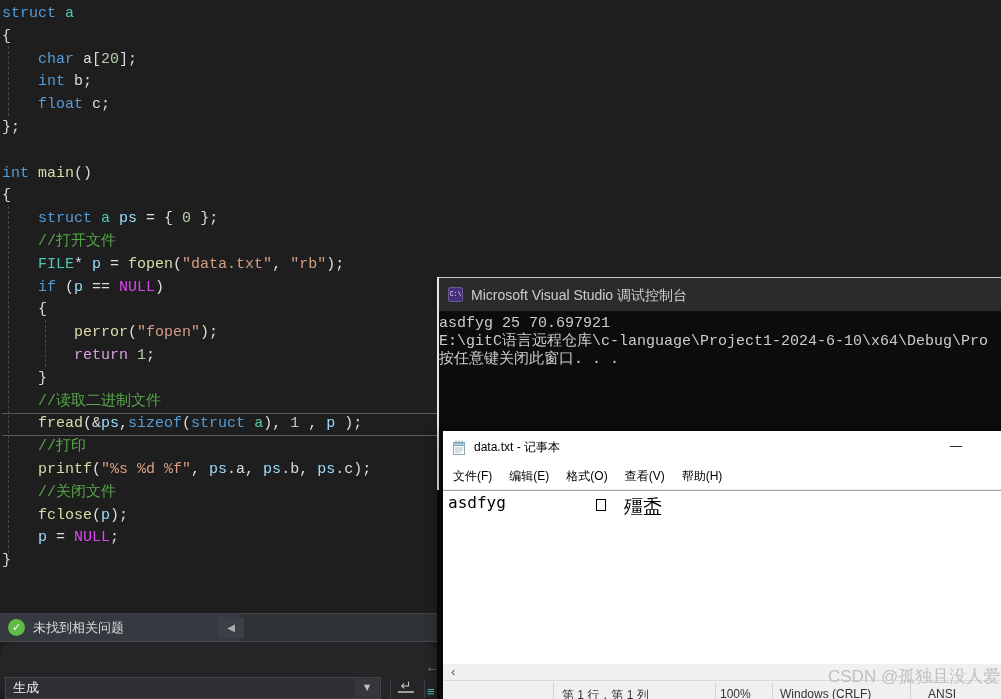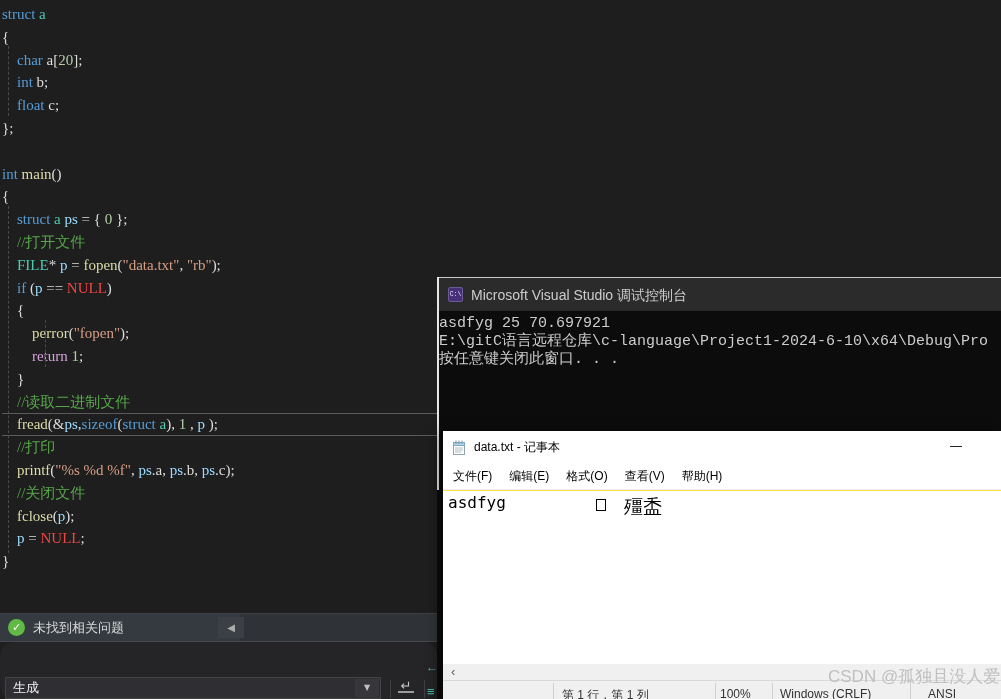--- a/index.html
+++ b/index.html
@@ -2,32 +2,32 @@
 <html><head>
 <meta charset="utf-8">
 <style>
   * { margin:0; padding:0; box-sizing:border-box; }
   html,body { width:1001px; height:699px; overflow:hidden; }
   body { position:relative; background:#1E1E1E; font-family:"Liberation Sans", sans-serif; }
 
   
   .editor { position:absolute; left:0; top:0; width:1001px; height:613px; background:#1E1E1E; }
   .code { position:absolute; left:2px; top:3px; font-family:"Liberation Mono", monospace; font-size:15px; }
-  .code-line { height:22.8px; line-height:22.8px; white-space:pre;font-family:Liberation Serif, serif; }
+  .code-line { height:22.8px; line-height:22.8px; white-space:pre; }
   .code-line.hl { width:435px; box-shadow: inset 0 1px 0 #5a5a5a, inset 0 -1px 0 #5a5a5a; }
   .tk-kw  { color:#569CD6; }
   .tk-ctrl{ color:#D8A0DF; }
   .tk-type{ color:#4EC9B0; }
   .tk-var { color:#9CDCFE; }
   .tk-str { color:#D69D85; }
   .tk-num { color:#B5CEA8; }
   .tk-cm  { color:#57A64A; }
   .tk-fn  { color:#DCDCAA; }
   .tk-pl  { color:#DCDCDC; }
-  .tk-mac { color:#ef4444;margin-top:20px; }
+  .tk-mac { color:#d946ef;margin-top:20px; }
   .guide { position:absolute; width:1px; border-left:1px dashed #4a4a4a; }
   .guide.g1 { left:8px;  top:46px;  height:70px; }
   .guide.g2 { left:8px;  top:206px; height:347px; }
   .guide.g3 { left:45px; top:320px; height:47px; }
 
   
   .panel-divider1 { position:absolute; left:0; top:613px; width:437px; height:1px; background:#3F3F46; }
   .problems-bar { position:absolute; left:0; top:614px; width:437px; height:27px; background:#343A40; }
   .problems-right { position:absolute; left:240px; top:0; width:197px; height:27px; background:#2F3338; }
   .check-icon { position:absolute; left:8px; top:5px; width:17px; height:17px; border-radius:50%;
@@ -56,21 +56,21 @@
   .console-titlebar { position:absolute; left:2px; top:1px; right:0; height:33px; background:#2B2B2B; }
   .console-icon { position:absolute; left:9px; top:9px; width:15px; height:15px; background:#46307A;
     border:1px solid #6A5A96; border-radius:2px; color:#E8E2F5; font-size:6.5px; line-height:13px; text-align:center;
     font-family:"Liberation Mono", monospace; }
   .console-title { position:absolute; left:32px; top:0; line-height:34px; font-size:14px; color:#CCCCCC; }
   .console-body { position:absolute; left:2px; top:34px; right:0; bottom:0; overflow:hidden;
     font-family:"Liberation Mono", monospace; font-size:15px; color:#CCCCCC; padding-top:4px; }
   .console-line { height:18px; line-height:18px; white-space:pre; }
 
   
-  .notepad { position:absolute; left:443px; top:431px; width:558px; height:268px; background:#fde047; z-index:20;
+  .notepad { position:absolute; left:443px; top:431px; width:558px; height:268px; background:#a3a3a3; z-index:20;
     box-shadow:-5px 0 12px rgba(0,0,0,0.35); }
   .np-titlebar { position:absolute; left:0; top:0; width:100%; height:33px; background:#FFFFFF; }
   .np-icon { position:absolute; left:8px; top:8px; }
   .np-title { position:absolute; left:31px; top:0; line-height:33px; font-size:12px; color:#000; }
   .np-min { position:absolute; left:498px; top:0px; width:30px; height:33px; text-align:center;
     line-height:30px; font-size:12px; color:#000; }
   .np-menubar { position:absolute; left:0; top:33px; width:100%; height:26px; background:#FFFFFF;
     border-bottom:1px solid #EDEDED; }
   .np-menu-item { display:inline-block; padding:0 7px; margin-left:3px; line-height:25px; font-size:12px; color:#000; }
   .np-content { position:absolute; left:0; top:60px; width:100%; height:173px; background:#FFFFFF; }

